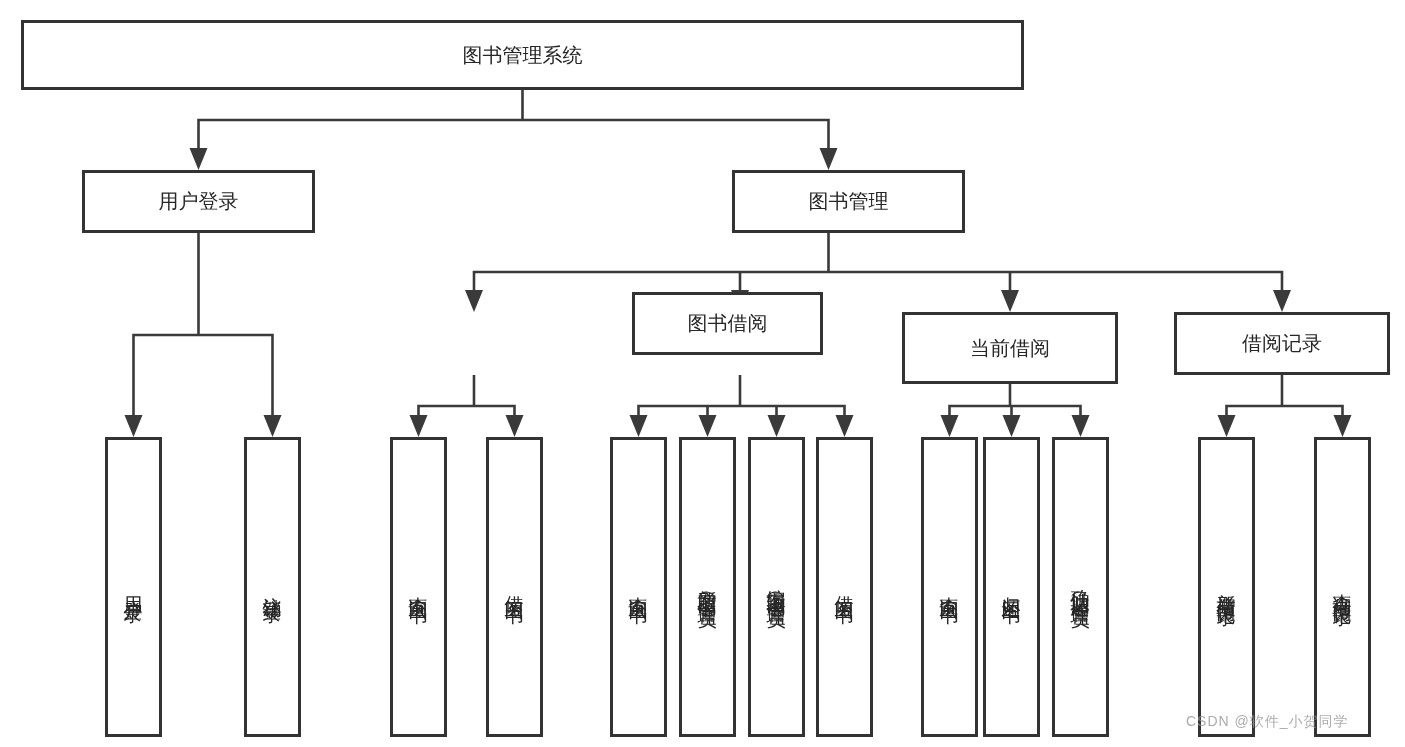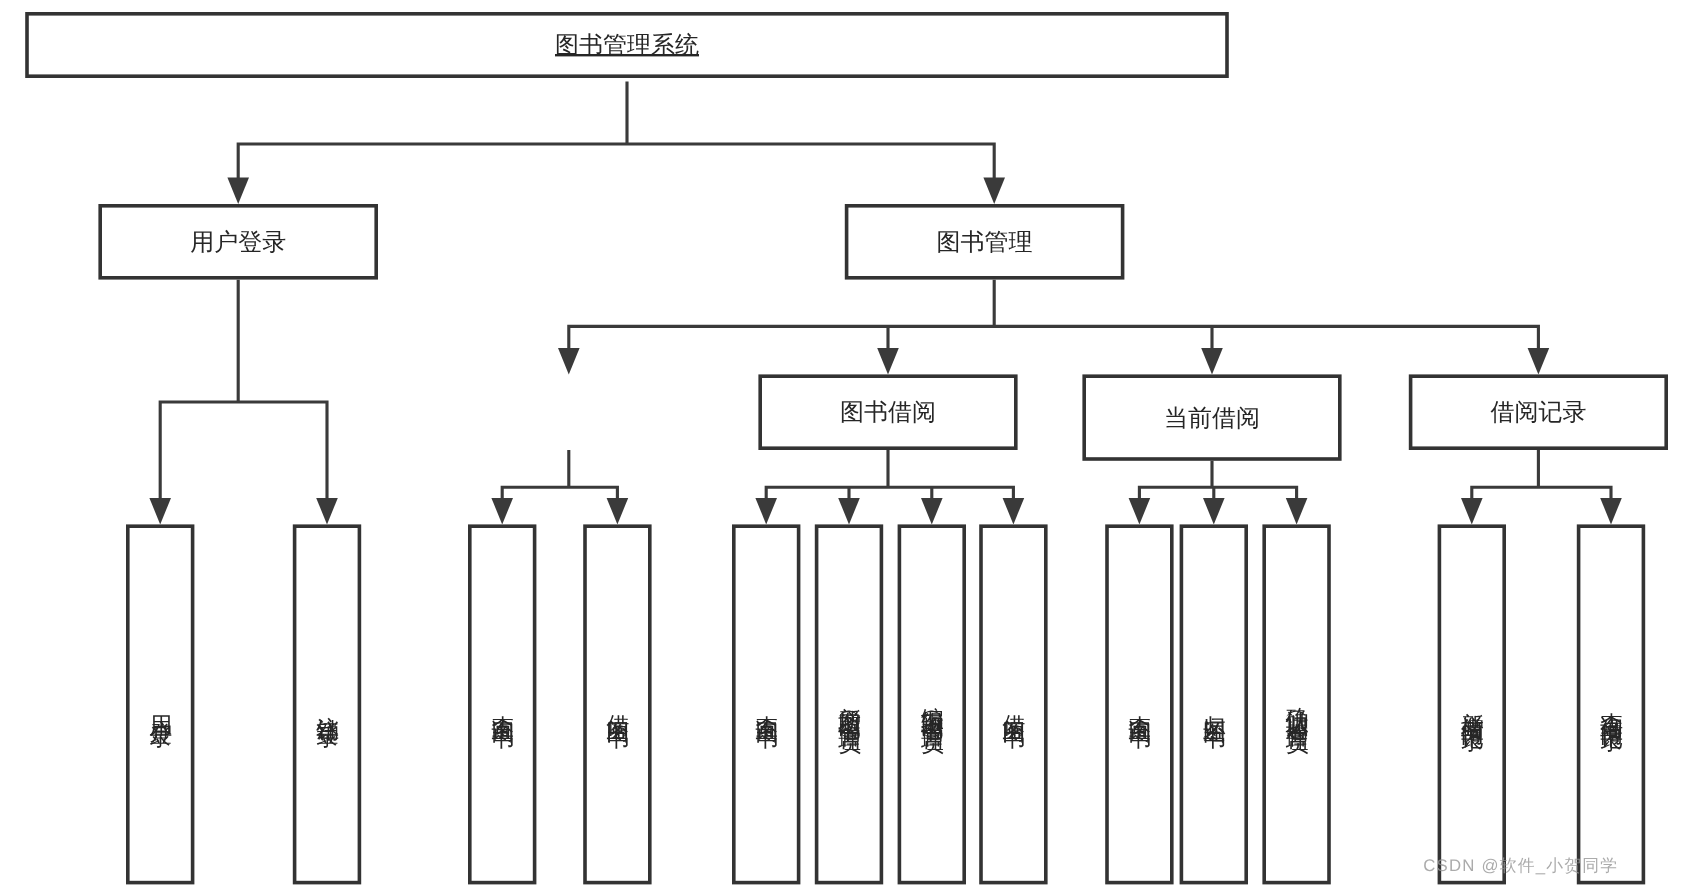--- a/index.html
+++ b/index.html
@@ -100,32 +100,32 @@
 
       <polygon points="940.5,415 958.5,415 949.5,437"></polygon>
       <polygon points="1002.5,415 1020.5,415 1011.5,437"></polygon>
       <polygon points="1071.5,415 1089.5,415 1080.5,437"></polygon>
 
       <polygon points="1217.5,415 1235.5,415 1226.5,437"></polygon>
       <polygon points="1333.5,415 1351.5,415 1342.5,437"></polygon>
     </g>
   </svg>
 
-  <div class="node" style="left:21px; top:10px; width:1003px; height:55px;text-decoration:underline;">
+  <div class="node" style="left:21px; top:20px; width:1003px; height:70px;">
     <span>图书管理系统</span>
   </div>
 
   <div class="node" style="left:82px; top:170px; width:233px; height:63px;">
     <span>用户登录</span>
   </div>
-  <div class="node" style="left:704px; top:170px; width:233px; height:63px;">
+  <div class="node" style="left:732px; top:170px; width:233px; height:63px;">
     <span>图书管理</span>
   </div>
 
-  <div class="node" style="left:632px; top:312px; width:216px; height:63px;">
+  <div class="node" style="left:632px; top:292px; width:191px; height:63px;">
     <span>图书借阅</span>
   </div>
   <div class="node" style="left:902px; top:312px; width:216px; height:72px;">
     <span>当前借阅</span>
   </div>
   <div class="node" style="left:1174px; top:312px; width:216px; height:63px;text-align:center;">
     <span>借阅记录</span>
   </div>
 
   <div class="node leaf" style="left:105px; top:437px; width:57px; height:300px;">

